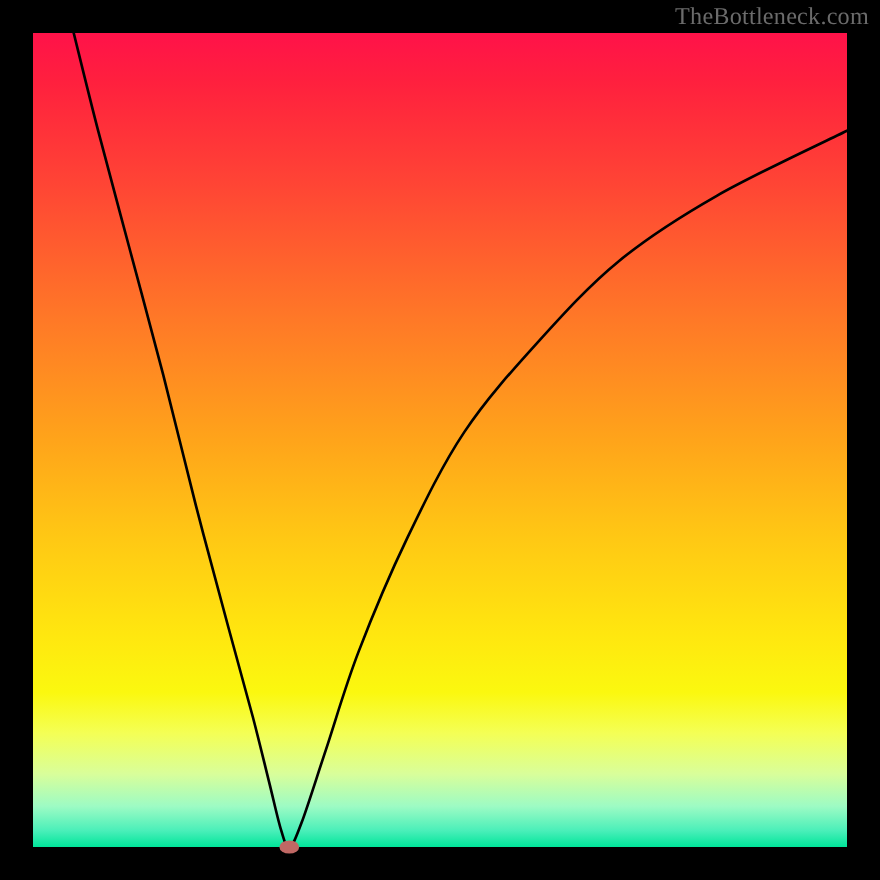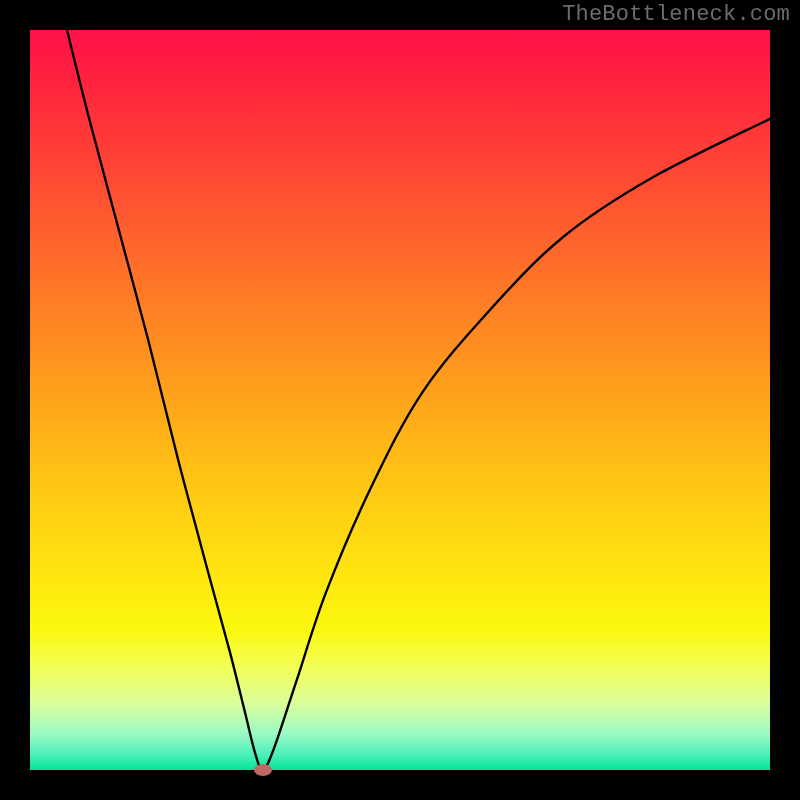--- a/index.html
+++ b/index.html
@@ -13,21 +13,21 @@
   .frame {
     position: relative;
     width: 800px;
     height: 800px;
     background: #000000;
   }
   .watermark {
     position: absolute;
     top: 2px;
     right: 10px;
-    font-family: Liberation Mono, monospace;
+    font-family: Liberation Serif, serif;
     font-size: 22px;
     font-weight: 500;
     color: #6b6b6b;
     letter-spacing: 0.2px;
     z-index: 10;
   }
   .plot-area {
     position: absolute;
     left: 30px;
     top: 30px;

